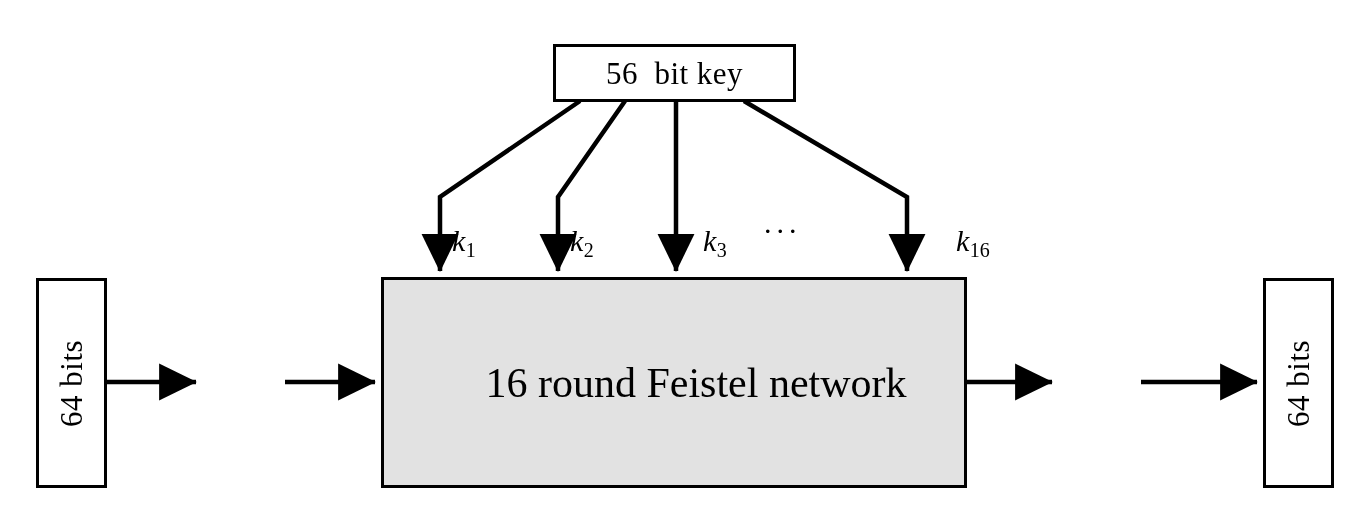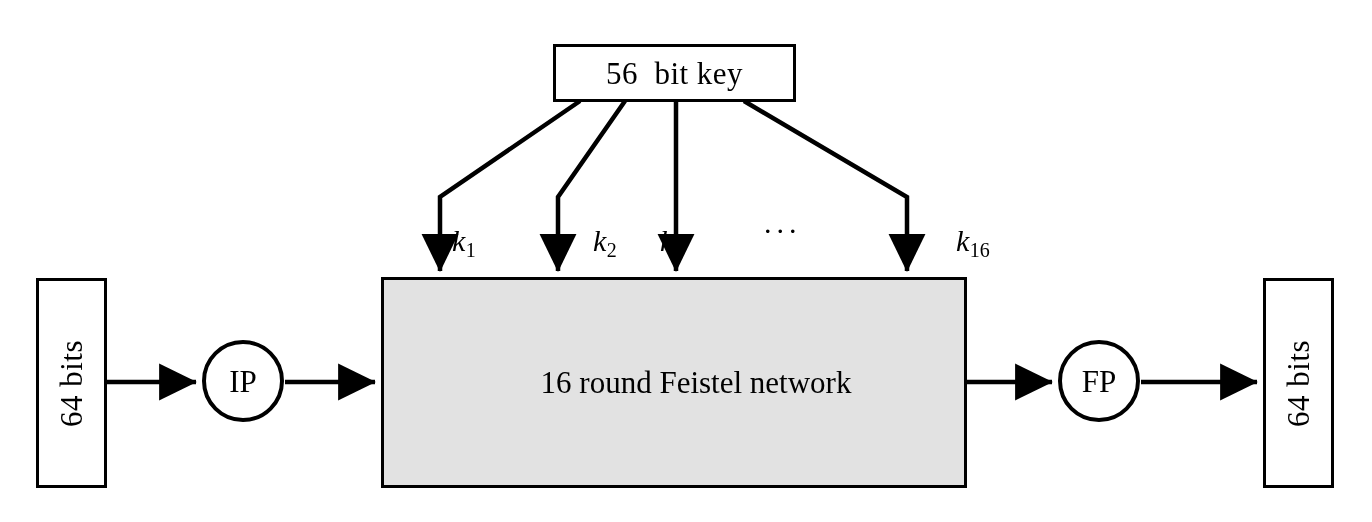--- a/index.html
+++ b/index.html
@@ -52,21 +52,21 @@
   }
 
   .feistel {
     left: 381px;
     top: 277px;
     width: 586px;
     height: 211px;
     background: #e2e2e2;
   }
   .feistel-label {
-    font-size: 31px;
+    font-size: 42px;
     line-height: 1;
     color: #000000;
     white-space: pre;
     margin-left: 44px;
   }
 
   .bitsbox {
     top: 278px;
     width: 71px;
     height: 210px;
@@ -157,47 +157,41 @@
   </svg>
 
   <div class="rect-box keybox">
     <span class="keybox-label">56  bit key</span>
   </div>
 
   <div class="klabel" style="left:452px; top:201px;">
     <span>k</span><span class="sub">1</span>
   </div>
 
-  <div class="klabel" style="left:593px; top:201px;">
+  <div class="klabel" style="left:570px; top:201px;">
     <span>k</span><span class="sub">2</span>
   </div>
 
-  <div class="klabel" style="left:660px; top:201px;text-align:center;">
+  <div class="klabel" style="left:703px; top:201px;text-align:center;">
     <span>k</span><span class="sub">3</span>
   </div>
 
   <div class="ellipsis" style="left:764px; top:208px;">...</div>
 
   <div class="klabel" style="left:956px; top:201px;">
     <span>k</span><span class="sub">16</span>
   </div>
 
   <div class="rect-box bitsbox left">
     <span class="bits-label">64 bits</span>
   </div>
 
-  <div class="perm-circle ip">
-    <span class="perm-label">IP</span>
-  </div>
 
   <div class="rect-box feistel">
     <span class="feistel-label">16 round Feistel network</span>
   </div>
 
-  <div class="perm-circle fp">
-    <span class="perm-label">FP</span>
-  </div>
 
   <div class="rect-box bitsbox right">
     <span class="bits-label">64 bits</span>
   </div>
 
 </div>
 
 </body></html>

